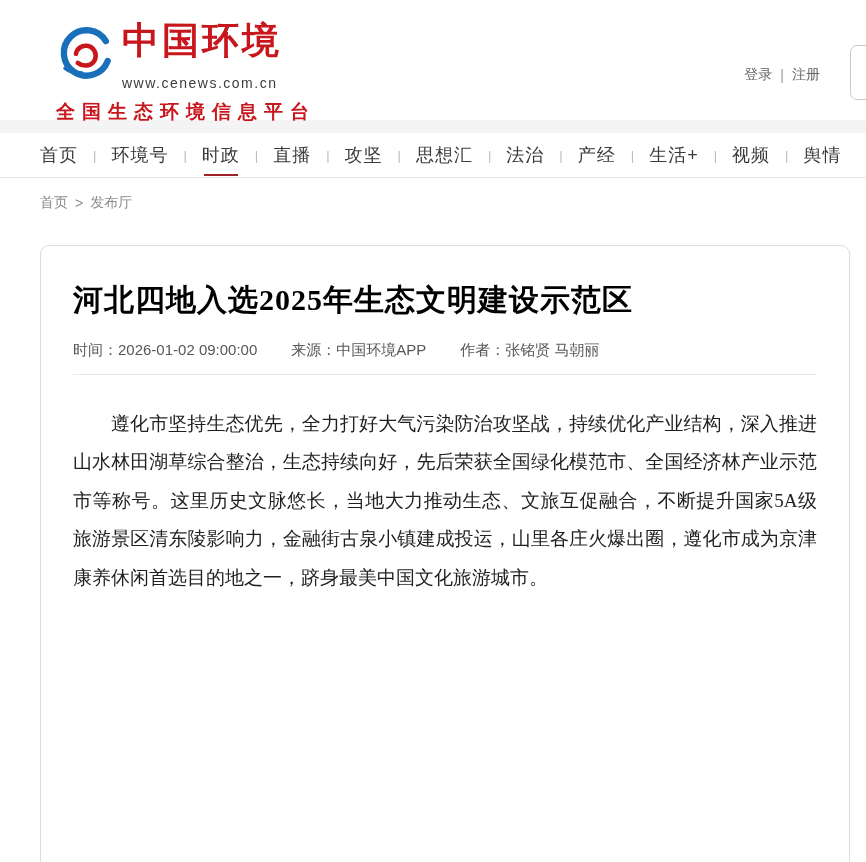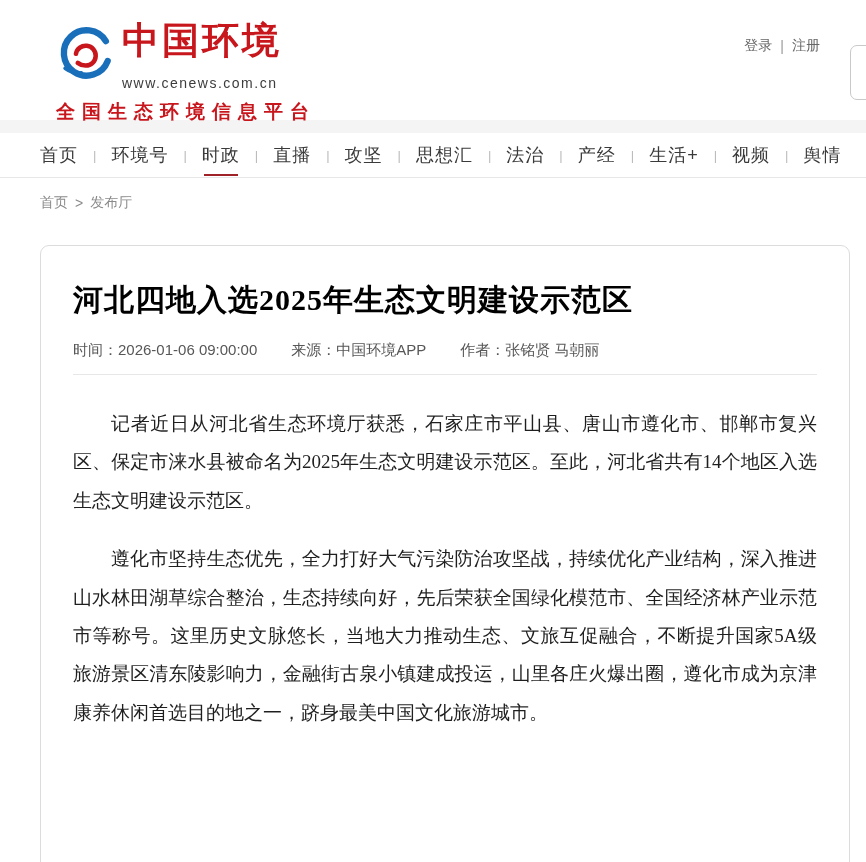--- a/index.html
+++ b/index.html
@@ -21,21 +21,21 @@
   
   .header{position:relative;height:120px;background:#fff;}
   .logo{position:absolute;left:56px;top:22px;display:flex;flex-direction:column;cursor:pointer;}
   .logo-top{display:flex;align-items:flex-start;}
   .logo-icon{width:58px;height:60px;margin-right:8px;}
   .logo-text-block{display:flex;flex-direction:column;align-items:flex-start;}
   .logo-title{font-family:"Liberation Serif",serif;font-weight:bold;
     font-size:37px;line-height:1;color:var(--brand-red);letter-spacing:3px;}
   .logo-url{font-size:14px;font-weight:normal;color:#3c3c3c;letter-spacing:1.5px;margin-top:16px;}
   .logo-tagline{font-size:19px;color:var(--brand-red);letter-spacing:7px;margin-top:8px;font-weight:bold;}
-  .auth{position:absolute;right:46px;top:37px;font-size:14px;color:#666;display:flex;gap:8px;align-items:center;}
+  .auth{position:absolute;right:46px;top:66px;font-size:14px;color:#666;display:flex;gap:8px;align-items:center;}
   .auth a{color:#666;text-decoration:none;cursor:pointer;}
   .auth .sep{color:#999;}
   .search-box{position:absolute;right:-44px;top:45px;width:60px;height:55px;
     border:1px solid #c9c9c9;border-radius:7px;background:#fff;}
 
   
   .nav-strip{height:13px;background:var(--strip);}
   .nav{height:45px;background:#fff;border-bottom:1px solid var(--divider);
     display:flex;align-items:center;padding:0 40px;}
   .nav-item{font-size:18px;color:var(--nav-text);letter-spacing:1px;cursor:pointer;
@@ -117,23 +117,22 @@
 
   <div class="breadcrumb">
     <a>首页</a>
     <span>&gt;</span>
     <a>发布厅</a>
   </div>
 
   <div class="card">
     <h1 class="article-title">河北四地入选2025年生态文明建设示范区</h1>
     <div class="article-meta">
-      <span class="meta-item"><span>时间：</span><span>2026-01-06 09:00:00</span></span>
+      <span class="meta-item"><span>时间：</span><span>2026-01-02 09:00:00</span></span>
       <span class="meta-item"><span>来源：</span><span>中国环境APP</span></span>
       <span class="meta-item"><span>作者：</span><span>张铭贤 马朝丽</span></span>
     </div>
     <div class="article-body">
-      <p>记者近日从河北省生态环境厅获悉，石家庄市平山县、唐山市遵化市、邯郸市复兴区、保定市涞水县被命名为2025年生态文明建设示范区。至此，河北省共有14个地区入选生态文明建设示范区。</p>
       <p>遵化市坚持生态优先，全力打好大气污染防治攻坚战，持续优化产业结构，深入推进山水林田湖草综合整治，生态持续向好，先后荣获全国绿化模范市、全国经济林产业示范市等称号。这里历史文脉悠长，当地大力推动生态、文旅互促融合，不断提升国家5A级旅游景区清东陵影响力，金融街古泉小镇建成投运，山里各庄火爆出圈，遵化市成为京津康养休闲首选目的地之一，跻身最美中国文化旅游城市。</p>
     </div>
   </div>
 
 </div>
 
 </body></html>

